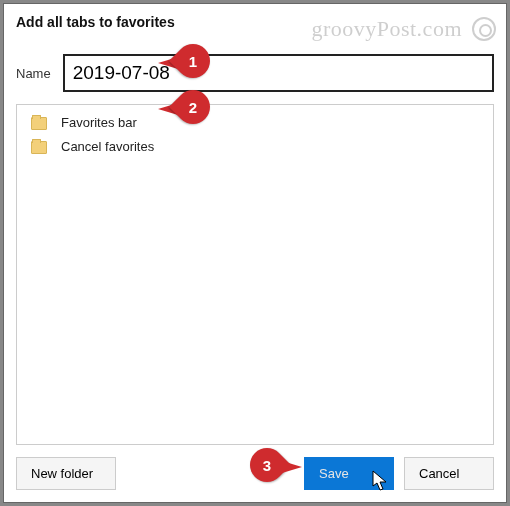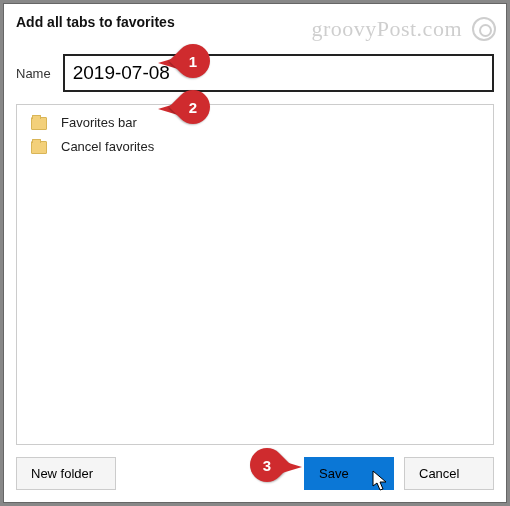--- a/index.html
+++ b/index.html
@@ -92,21 +92,21 @@
       font-size: 13px;
       font-family: inherit;
       border: 1px solid #ccc;
       background: #f5f5f5;
       cursor: pointer;
       text-align: left;
     }
     .btn-primary {
       background: #0b77d6;
       border-color: #0b77d6;
-      color: #000000;
+      color: #e5e5e5;
     }
     .btn-newfolder { min-width: 100px; }
 
     
     .callout {
       position: absolute;
       pointer-events: none;
     }
     .callout .drop {
       position: absolute;

